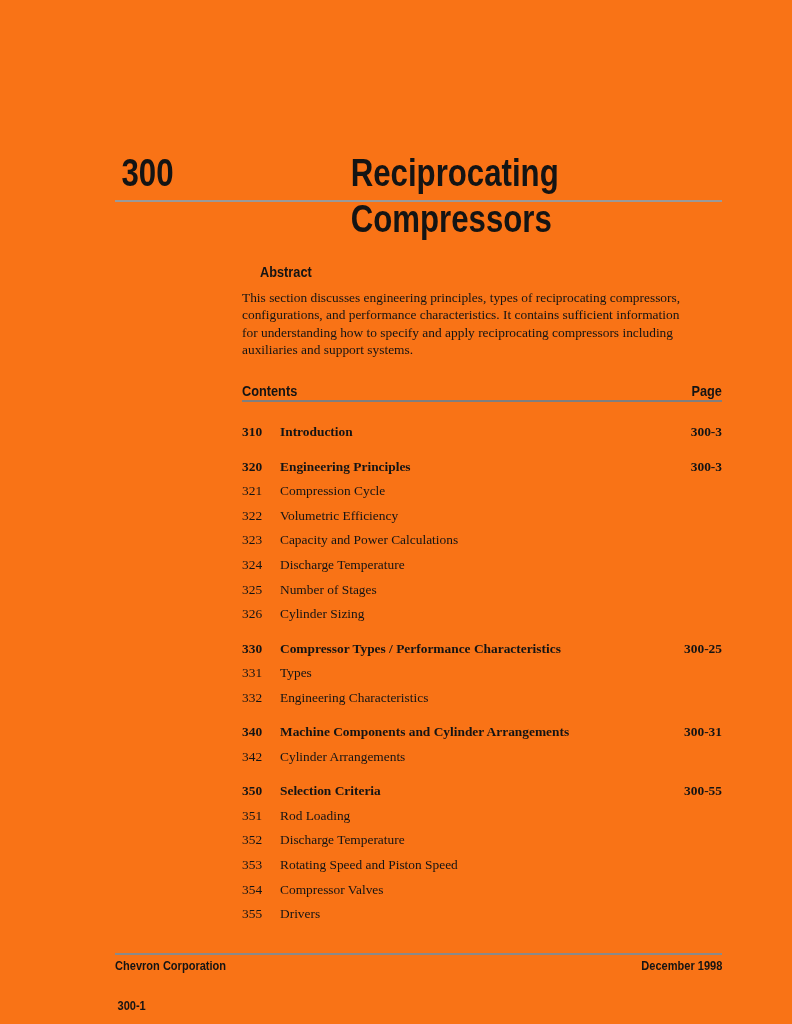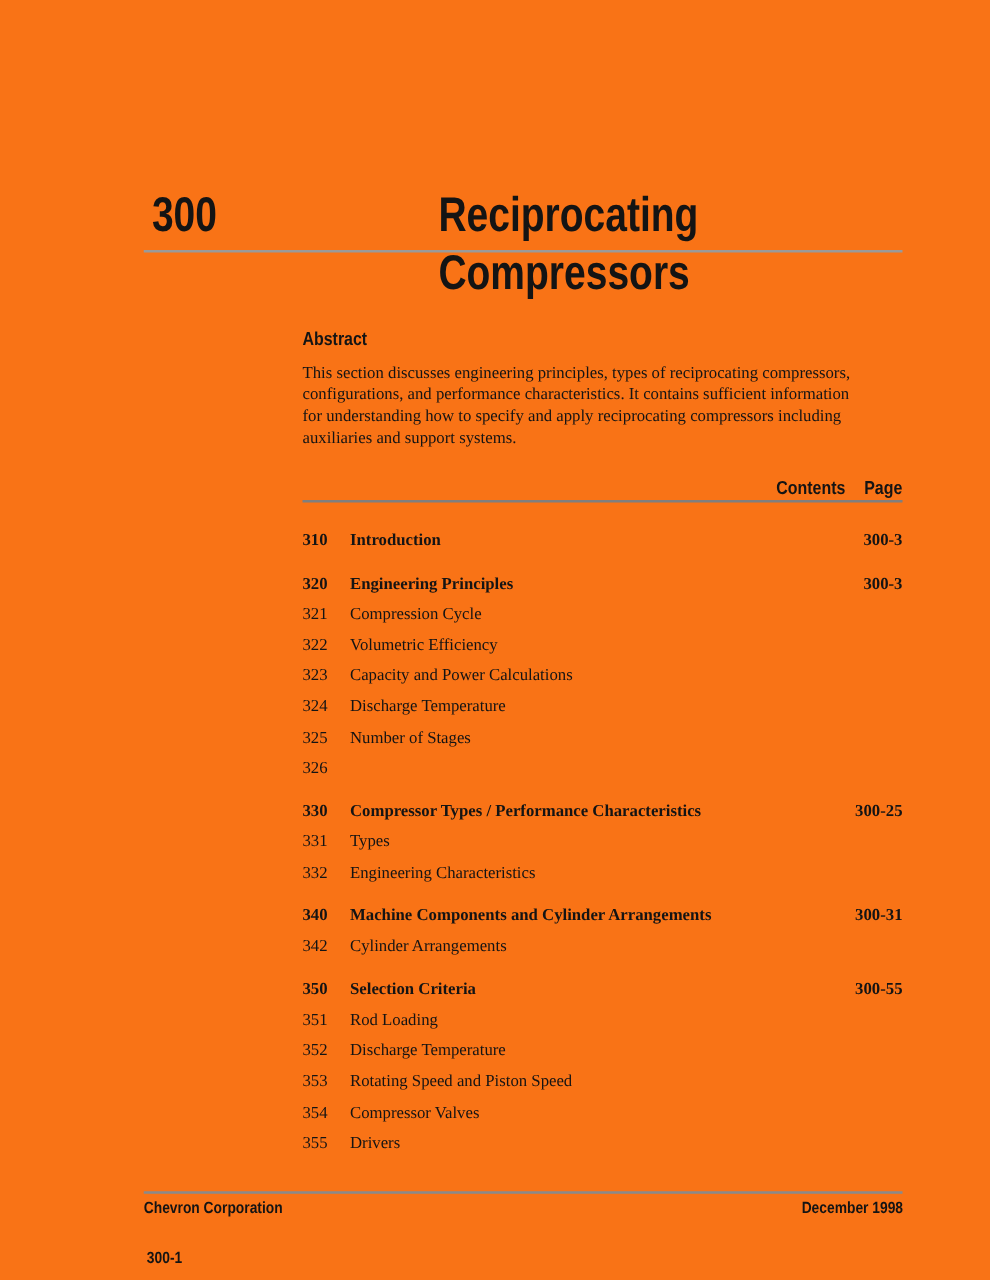--- a/index.html
+++ b/index.html
@@ -19,32 +19,32 @@
   .cond-c { transform-origin: 50% 50%; }
 
   
   #title-block { position: absolute; left: 115px; top: 150px; width: 620px; height: 48px; }
   .title-num  { position: absolute; left: 0;    top: 0; font-size: 39px; line-height: 46px; transform: scaleX(0.80); }
   .title-text { position: absolute; left: 193px; top: 0; font-size: 39px; line-height: 46px; transform: scaleX(0.80); }
   #title-rule { position: absolute; left: 115px; top: 200px; width: 607px; height: 2px; background: #9a9a9a; }
 
   
   #abstract { position: absolute; left: 242px; top: 262px; width: 490px; }
-  #abstract-heading { font-size: 15px; line-height: 19px; }
+  #abstract-heading { font-size: 15px; line-height: 19px; margin-left: 18px; }
   #abstract-body {
     margin-top: 7px;
     font-size: 13.4px;
     line-height: 17.4px;
     white-space: pre-line;
   }
 
   
   #contents-header {
     position: absolute; left: 242px; top: 381px; width: 480px;
-    display: flex; justify-content: flex-end; align-items: baseline;
+    display: flex; justify-content: space-between; align-items: baseline;
     font-size: 15px; line-height: 19px;
   }
   #contents-rule { position: absolute; left: 242px; top: 400px; width: 480px; height: 1.5px; background: #7f7f7f; }
 
   
   #toc { position: absolute; left: 242px; top: 410px; width: 480px; }
   .toc-row { display: flex; align-items: center; height: 24.55px; font-size: 13.4px; }
   .toc-row.bold { font-weight: bold; margin-top: 10px; }
   .toc-num   { width: 38px; flex: 0 0 38px; }
   .toc-title { flex: 1 1 auto; }
@@ -115,20 +115,21 @@
       <span class="toc-title">Discharge Temperature</span>
       <span class="toc-page"></span>
     </div>
       <div class="toc-row">
       <span class="toc-num">325</span>
       <span class="toc-title">Number of Stages</span>
       <span class="toc-page"></span>
     </div>
       <div class="toc-row">
       <span class="toc-num">326</span>
+      <span class="toc-title">Cylinder Sizing</span>
       <span class="toc-page"></span>
     </div>
       <div class="toc-row bold">
       <span class="toc-num">330</span>
       <span class="toc-title">Compressor Types / Performance Characteristics</span>
       <span class="toc-page">300-25</span>
     </div>
       <div class="toc-row">
       <span class="toc-num">331</span>
       <span class="toc-title">Types</span>

